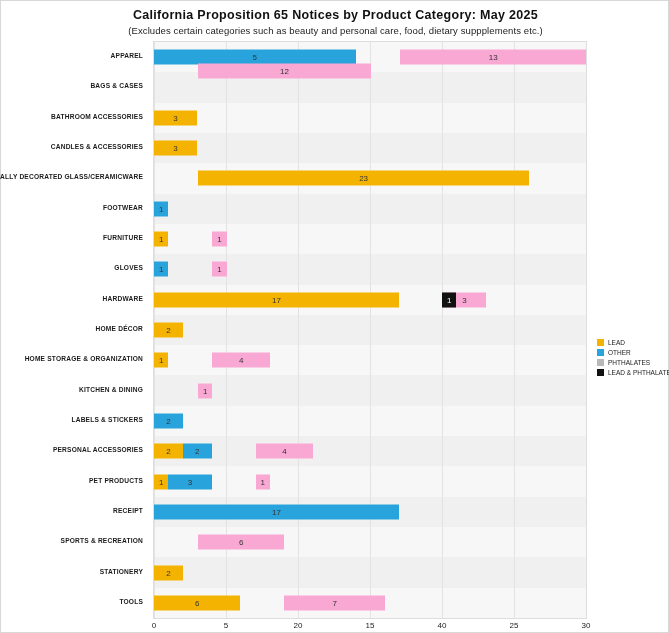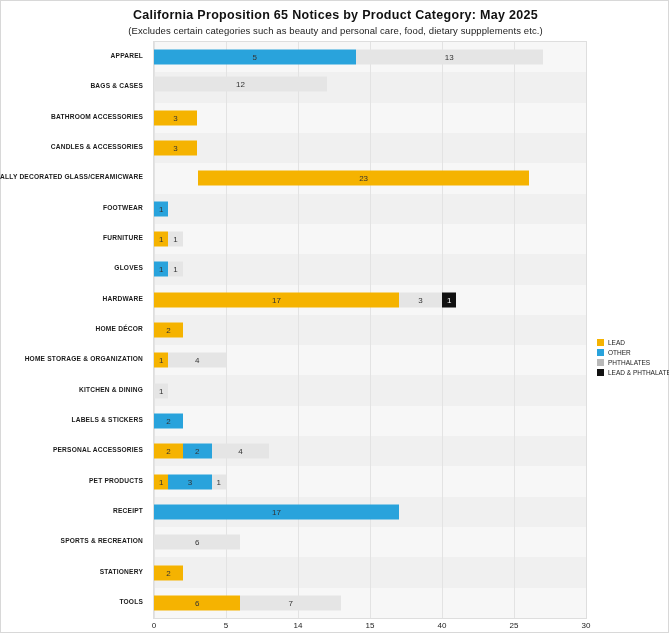--- a/index.html
+++ b/index.html
@@ -80,21 +80,21 @@
     height: 15px;
     color: #333;
     font-size: 8px;
     line-height: 15px;
     text-align: center;
     overflow: hidden;
     white-space: nowrap;
   }
   .seg.lead { background: #f5b301; }
   .seg.other { background: #29a3dc; }
-  .seg.phthalates { background: #e5e5e5; }
+  .seg.phthalates { background: #f9a8d4; margin-left: 44px; }
   .seg.leadph { background: #111111; color: #ffffff; }
 
   .ylabel {
     position: absolute;
     right: 0;
     text-align: right;
     font-size: 6.6px;
     font-weight: bold;
     color: #1a1a1a;
     letter-spacing: 0.2px;
@@ -186,21 +186,21 @@
       <div class="gridline" style="left: 72px;"></div>
       <div class="gridline" style="left: 144px;"></div>
       <div class="gridline" style="left: 216px;"></div>
       <div class="gridline" style="left: 288px;"></div>
       <div class="gridline" style="left: 360px;"></div>
       <div class="gridline" style="left: 432px;"></div>
       <div class="row" style="top: -0.842105px;">
         <div class="seg other" style="left: 0px; width: 201.6px;">5</div>
         <div class="seg phthalates" style="left: 201.6px; width: 187.2px;">13</div>
       </div>
-      <div class="row" style="top: 26px;">
+      <div class="row" style="top: 13px;">
         <div class="seg phthalates" style="left: 0px; width: 172.8px;">12</div>
       </div>
       <div class="row" style="top: 59.7895px;">
         <div class="seg lead" style="left: 0px; width: 43.2px;">3</div>
       </div>
       <div class="row" style="top: 90.1053px;">
         <div class="seg lead" style="left: 0px; width: 43.2px;">3</div>
       </div>
       <div class="row" style="top: 120.421px; margin-left: 44px;">
         <div class="seg lead" style="left: 0px; width: 331.2px;">23</div>
@@ -255,21 +255,21 @@
       </div>
       <div class="row" style="top: 544.842px;">
         <div class="seg lead" style="left: 0px; width: 86.4px;">6</div>
         <div class="seg phthalates" style="left: 86.4px; width: 100.8px;">7</div>
       </div>
     </div>
 
   <div id="xaxis">
       <div class="xtick" style="left: 1px;">0</div>
       <div class="xtick" style="left: 73px;">5</div>
-      <div class="xtick" style="left: 145px;">14</div>
+      <div class="xtick" style="left: 145px;">20</div>
       <div class="xtick" style="left: 217px;">15</div>
       <div class="xtick" style="left: 289px;">40</div>
       <div class="xtick" style="left: 361px;">25</div>
       <div class="xtick" style="left: 433px;">30</div>
     </div>
 
   <div id="legend">
       <div class="legend-row">
         <span class="legend-swatch" style="background: rgb(245, 179, 1);"></span>
         <span>LEAD</span>

